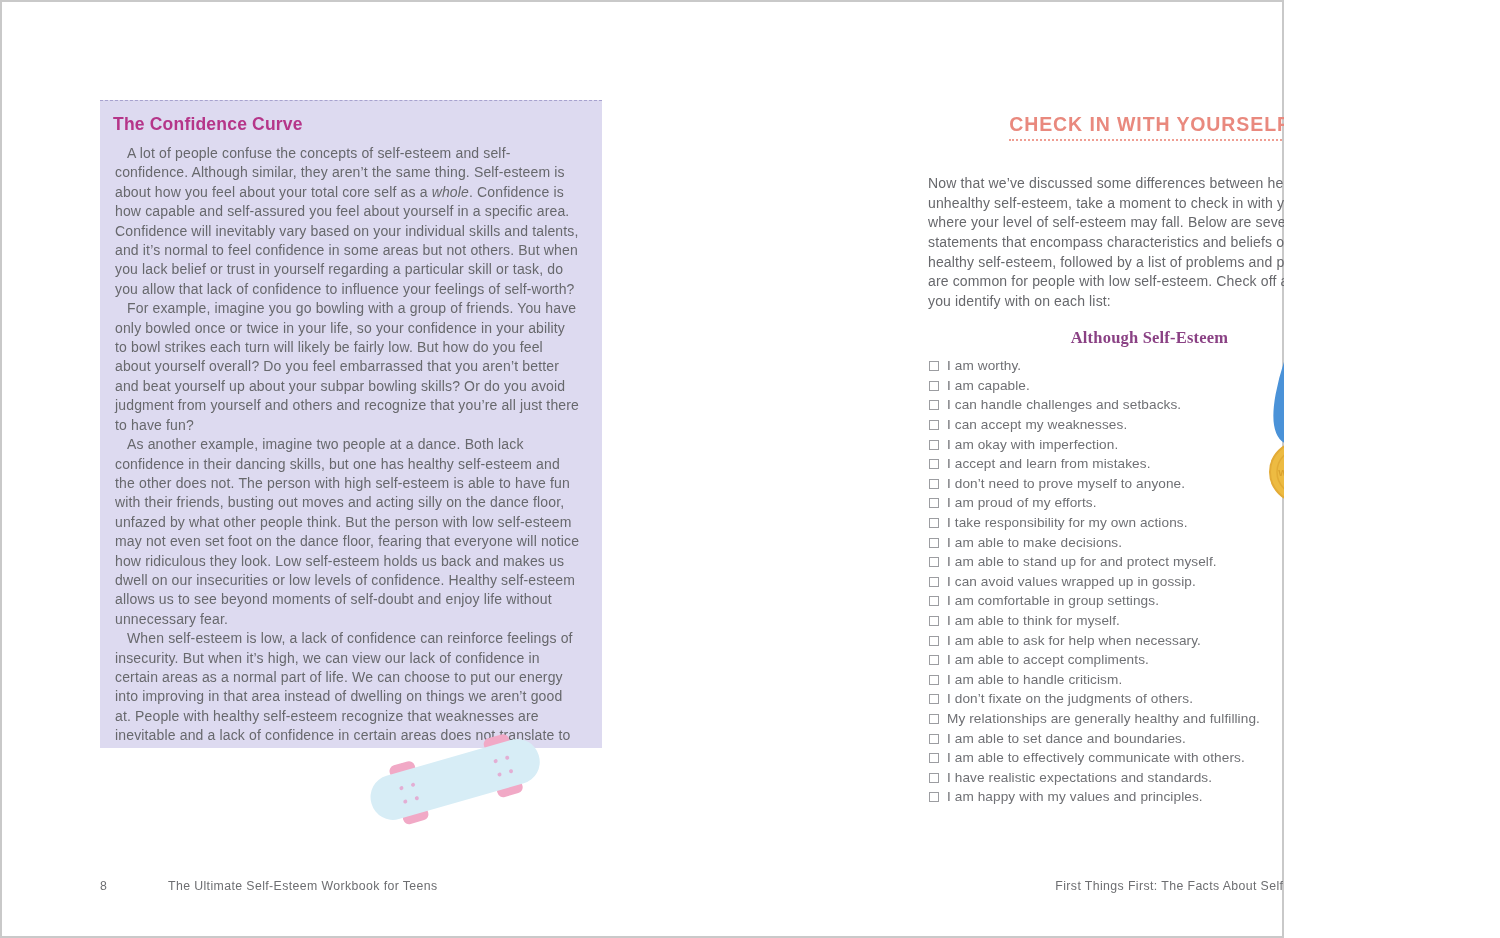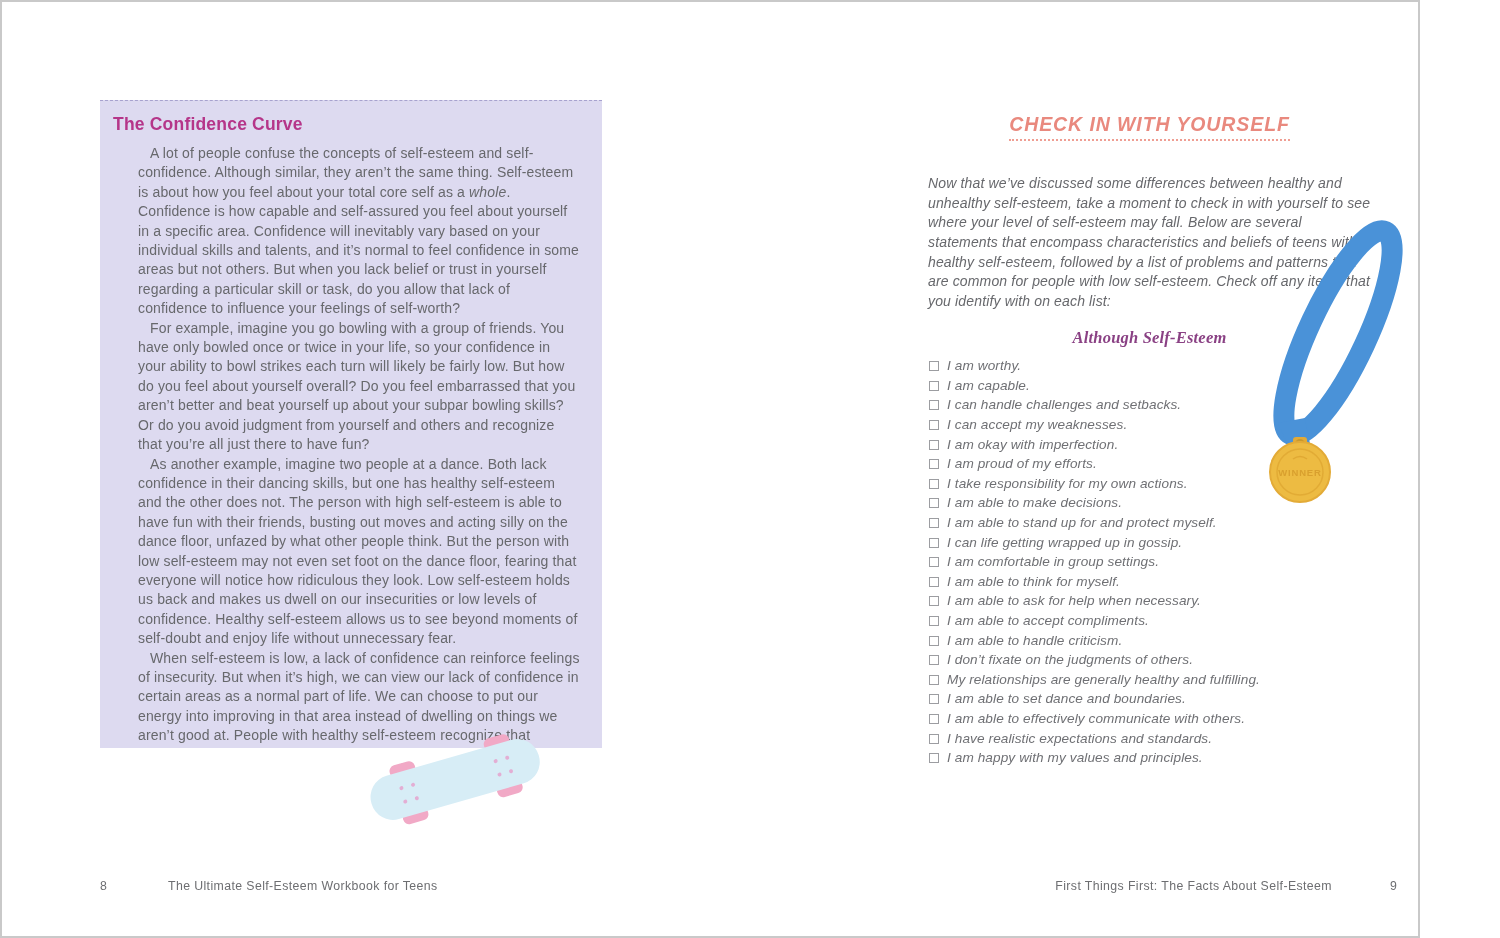--- a/index.html
+++ b/index.html
@@ -1,18 +1,18 @@
 <!DOCTYPE html>
 <html><head>
 <meta charset="utf-8">
 <style>
   html, body { margin: 0; padding: 0; background: #ffffff; }
   .canvas {
     position: relative;
-    width: 1420px;
+    width: 1284px;
     height: 938px;
     background: #ffffff;
     box-shadow: inset 0 0 0 2px #c9c9c9;
     font-family: "Liberation Sans", sans-serif;
     overflow: hidden;
   }
 
   
   .confidence-box {
     position: absolute;
@@ -24,37 +24,36 @@
     padding: 13px 22px 0 13px;
     overflow: hidden;
   }
   .confidence-title {
     margin: 0 0 9px 0;
     font-size: 17.5px;
     font-weight: bold;
     color: #b53589;
     letter-spacing: 0.2px;
   }
-  .confidence-body { margin-left: 25px; }
+  .confidence-body { margin-left: 2px; }
   .confidence-body p {
     margin: 0;
     text-indent: 12px;
     font-size: 14px;
     line-height: 19.4px;
     color: #67686c;
     letter-spacing: 0.15px;
   }
   .confidence-body em { font-style: italic; }
 
   
   .right-col {
     position: absolute;
     left: 928px; top: 100px;
     width: 443px;
-    font-style: italic;
   }
   .checkin-heading-wrap { text-align: center; margin: 0; }
   .checkin-heading {
     display: inline-block;
     font-size: 19.5px;
     font-weight: bold;
     color: #e9897e;
     letter-spacing: 0.9px;
     border-bottom: 2px dotted #ef9e93;
     padding-bottom: 3px;
@@ -172,37 +171,45 @@
         <div class="check-item">
           <span class="checkbox"></span>
           <span>I can accept my weaknesses.</span>
         </div>
         <div class="check-item">
           <span class="checkbox"></span>
           <span>I am okay with imperfection.</span>
         </div>
         <div class="check-item">
           <span class="checkbox"></span>
+          <span>I accept and learn from mistakes.</span>
+        </div>
+        <div class="check-item">
+          <span class="checkbox"></span>
+          <span>I don’t need to prove myself to anyone.</span>
+        </div>
+        <div class="check-item">
+          <span class="checkbox"></span>
           <span>I am proud of my efforts.</span>
         </div>
         <div class="check-item">
           <span class="checkbox"></span>
           <span>I take responsibility for my own actions.</span>
         </div>
         <div class="check-item">
           <span class="checkbox"></span>
           <span>I am able to make decisions.</span>
         </div>
         <div class="check-item">
           <span class="checkbox"></span>
           <span>I am able to stand up for and protect myself.</span>
         </div>
         <div class="check-item">
           <span class="checkbox"></span>
-          <span>I can life getting wrapped up in gossip.</span>
+          <span>I can avoid values wrapped up in gossip.</span>
         </div>
         <div class="check-item">
           <span class="checkbox"></span>
           <span>I am comfortable in group settings.</span>
         </div>
         <div class="check-item">
           <span class="checkbox"></span>
           <span>I am able to think for myself.</span>
         </div>
         <div class="check-item">

